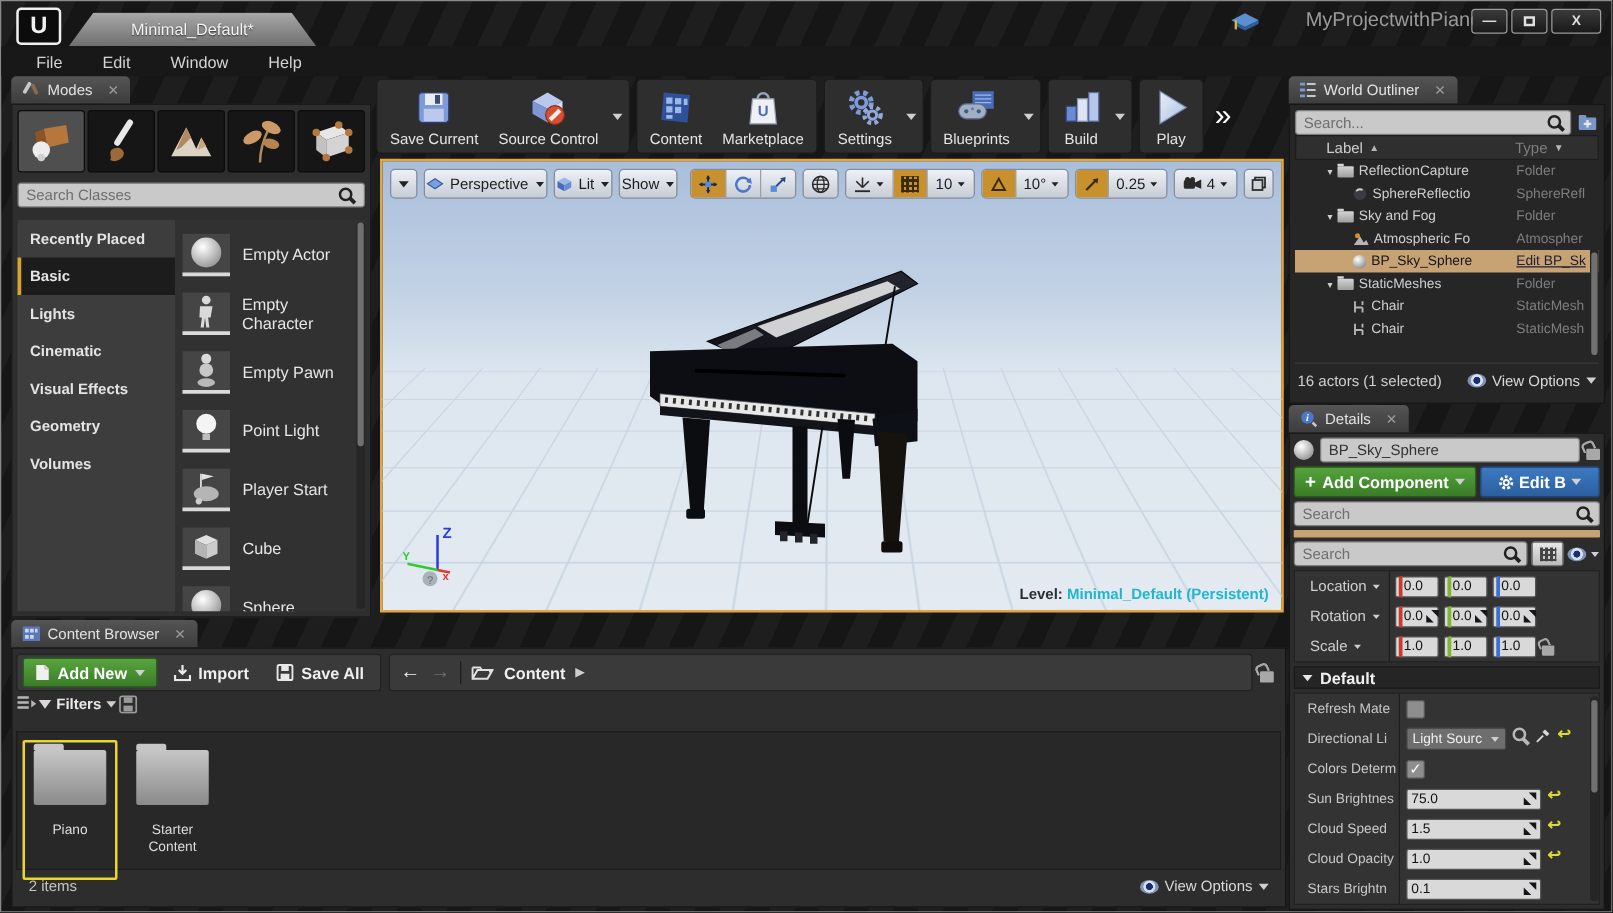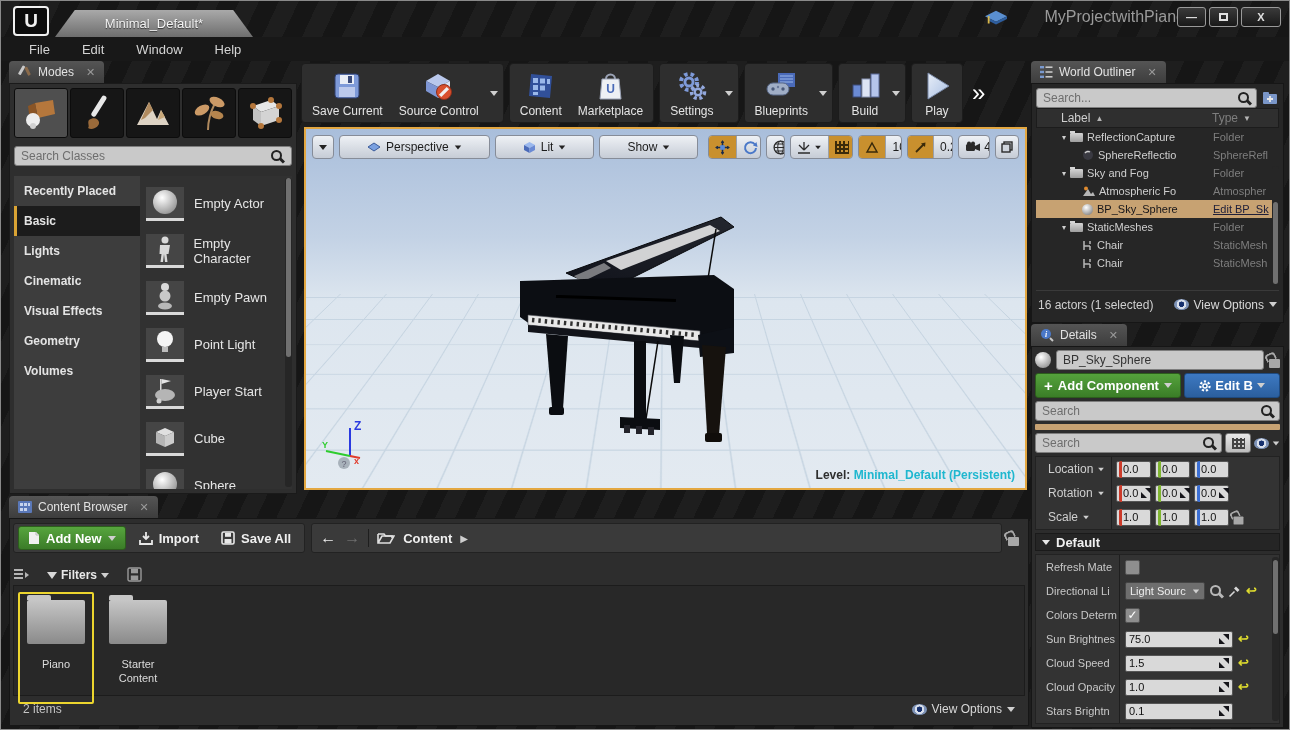--- a/index.html
+++ b/index.html
@@ -64,21 +64,21 @@
 .tb-btn{display:flex;flex-direction:column;align-items:center;justify-content:flex-end;padding:3px 8px 4px;gap:2px}
 .tb-btn span{color:#e4e4e4;font-size:12px;white-space:nowrap}
 .tb-dd{display:flex;align-items:center;padding:0 3px}
 .chev{color:#fff;font-size:24px;align-self:center;margin-left:4px}
 
 .vp{position:absolute;left:303px;top:126px;width:723px;height:363px;border:2px solid #e3a741;background:linear-gradient(#a9bedb 0%,#c3d2e5 30%,#dde6ef 48%,#e3eaf1 100%);overflow:hidden}
 .vp-floor{position:absolute;left:-40%;top:46%;width:180%;height:150%;
  background:repeating-linear-gradient(90deg,#bfcfdd 0 1px,transparent 1px 46px),repeating-linear-gradient(0deg,#bfcfdd 0 1px,transparent 1px 38px);
  transform:perspective(500px) rotateX(58deg);transform-origin:top center;opacity:.8}
 .vp-tb{position:absolute;left:6px;right:6px;top:6px;display:flex;gap:5px;align-items:center}
-.vpb{background:linear-gradient(#eef1f5,#c6ccd6);border:1px solid #868c98;border-radius:4px;color:#1c1c1c;font-size:12px;display:flex;align-items:center;gap:5px;padding:3px 27px;height:24px}
+.vpb{background:linear-gradient(#eef1f5,#c6ccd6);border:1px solid #868c98;border-radius:4px;color:#1c1c1c;font-size:12px;display:flex;align-items:center;gap:5px;padding:3px 1px;height:24px}
 .vp-grp{display:flex;background:linear-gradient(#eef1f5,#c6ccd6);border:1px solid #868c98;border-radius:4px;height:24px;overflow:hidden}
 .vp-grp .seg{display:flex;align-items:center;gap:3px;padding:0 6px;color:#1c1c1c;font-size:12px;border-right:1px solid #9aa0aa}
 .vp-grp .seg:last-child{border-right:none}
 .seg.on{background:#c9902e}
 .vp-level{position:absolute;right:10px;bottom:6px;font-size:12px}
 .vp-level .lk{color:#2e2e2e;font-weight:bold}
 .vp-level .lv{color:#1fb7cf;font-weight:bold}
 .axis{position:absolute;left:14px;bottom:18px}
 
 .outl{position:absolute;left:1030px;top:60px;width:253px;height:262px}
@@ -106,35 +106,35 @@
 .gridbtn{width:26px;height:20px;background:linear-gradient(#e8e8e8,#bdbdbd);border:1px solid #777;border-radius:3px;display:flex;align-items:center;justify-content:center}
 .gridglyph{width:13px;height:11px;background:repeating-linear-gradient(0deg,#444 0 2px,transparent 2px 4px),repeating-linear-gradient(90deg,#444 0 2px,transparent 2px 4px)}
 .t-row{display:flex;align-items:center;height:24px;gap:4px}
 .t-lab{width:76px;color:#cfcfcf;font-size:12px;display:flex;align-items:center;justify-content:flex-start;gap:4px;padding-left:12px;border-right:1px solid #1f1f1f;height:100%}
 .numf{display:flex;align-items:center;background:#d9d9d9;border-radius:2px;height:17px;width:35px;font-size:11px;color:#111;padding-left:3px;position:relative;border:1px solid #555}
 .numf .bar{position:absolute;left:-1px;top:-1px;bottom:-1px;width:3px;border-radius:2px 0 0 2px}
 .numf span{margin-left:3px}
 .sec-head{display:flex;align-items:center;gap:6px;background:#252525;height:20px;padding-left:6px;color:#f0f0f0;font-weight:bold;font-size:13px;border:1px solid #1a1a1a}
 .p-row{display:flex;align-items:center;height:24px}
 .p-lab{width:84px;flex:0 0 84px;color:#c8c8c8;font-size:11px;overflow:hidden;white-space:nowrap;padding-left:10px;border-right:1px solid #1f1f1f;height:100%;display:flex;align-items:center}
-.p-ctl{display:flex;align-items:center;gap:5px;padding-left:5px;flex:1}
+.p-ctl{display:flex;align-items:flex-start;gap:5px;padding-left:5px;flex:1}
 .numw{display:flex;align-items:center;background:#d9d9d9;border:1px solid #555;border-radius:2px;height:17px;width:108px;font-size:11px;color:#111;padding:0 3px;justify-content:space-between}
 .ddown{display:flex;align-items:center;justify-content:space-between;background:#6e6e6e;border:1px solid #444;border-radius:2px;height:18px;width:80px;color:#eee;font-size:11px;padding:0 4px;white-space:nowrap;overflow:hidden}
 .pipette{width:13px;height:13px}
 
 .cbp{position:absolute;left:8px;top:495px;width:1020px;height:230px}
 .cb-body{position:absolute;top:22px;left:0;right:0;bottom:0;background:#2d2d2d;border:1px solid #161616;padding:3px;display:flex;flex-direction:column}
 .cb-tb{display:flex;align-items:center;height:32px;gap:6px}
 .cb-grp1{display:flex;align-items:center;background:#3a3a3a;border:1px solid #222;border-radius:3px;height:30px;padding:0 4px;gap:4px}
 .addnew{display:flex;align-items:center;gap:6px;background:linear-gradient(#57a53e,#3b7c28);border:1px solid #2c5e1c;border-radius:3px;height:24px;padding:0 9px;color:#fff;font-weight:bold;font-size:13px}
 .cb-tbtn{display:flex;align-items:center;gap:6px;color:#efefef;font-weight:bold;font-size:13px;padding:0 9px}
 .cb-grp2{display:flex;align-items:center;background:#3a3a3a;border:1px solid #222;border-radius:3px;height:30px;padding:0 8px;gap:8px;flex:1}
 .navarr{font-size:16px;font-weight:bold}
 .vline{width:1px;height:18px;background:#1e1e1e}
-.cb-filters{display:flex;align-items:flex-end;height:26px;gap:18px;margin-top:2px}
+.cb-filters{display:flex;align-items:flex-start;height:26px;gap:2px;margin-top:2px}
 .filters-lab{display:flex;align-items:center;gap:4px;color:#e8e8e8;font-weight:bold;font-size:12px}
 .funnel{width:0;height:0;border-left:5px solid transparent;border-right:5px solid transparent;border-top:7px solid #d8d8d8}
 .cb-files{flex:1;background:#282828;border:1px solid #1c1c1c;margin-top:3px;position:relative;padding:6px}
 .tile{position:absolute;top:6px;width:76px;height:112px;display:flex;flex-direction:column;align-items:center;padding-top:6px;border:2px solid transparent;border-radius:2px}
 .tile.sel{border-color:#ecd52e}
 .bigfold{width:58px;height:44px;background:linear-gradient(#c6c6c6,#8a8a8a);border-radius:2px;position:relative;margin-bottom:14px}
 .bigfold:before{content:"";position:absolute;top:-5px;left:0;width:24px;height:5px;background:#c6c6c6;border-radius:2px 2px 0 0}
 .tile .tl{color:#dcdcdc;font-size:11px;text-align:center;line-height:1.25}
 .cb-foot{height:26px;display:flex;align-items:center;justify-content:space-between;color:#c4c4c4;font-size:12px;padding:0 10px}
 .viewopt{display:flex;align-items:center;gap:5px;color:#d8d8d8;font-size:12px}

